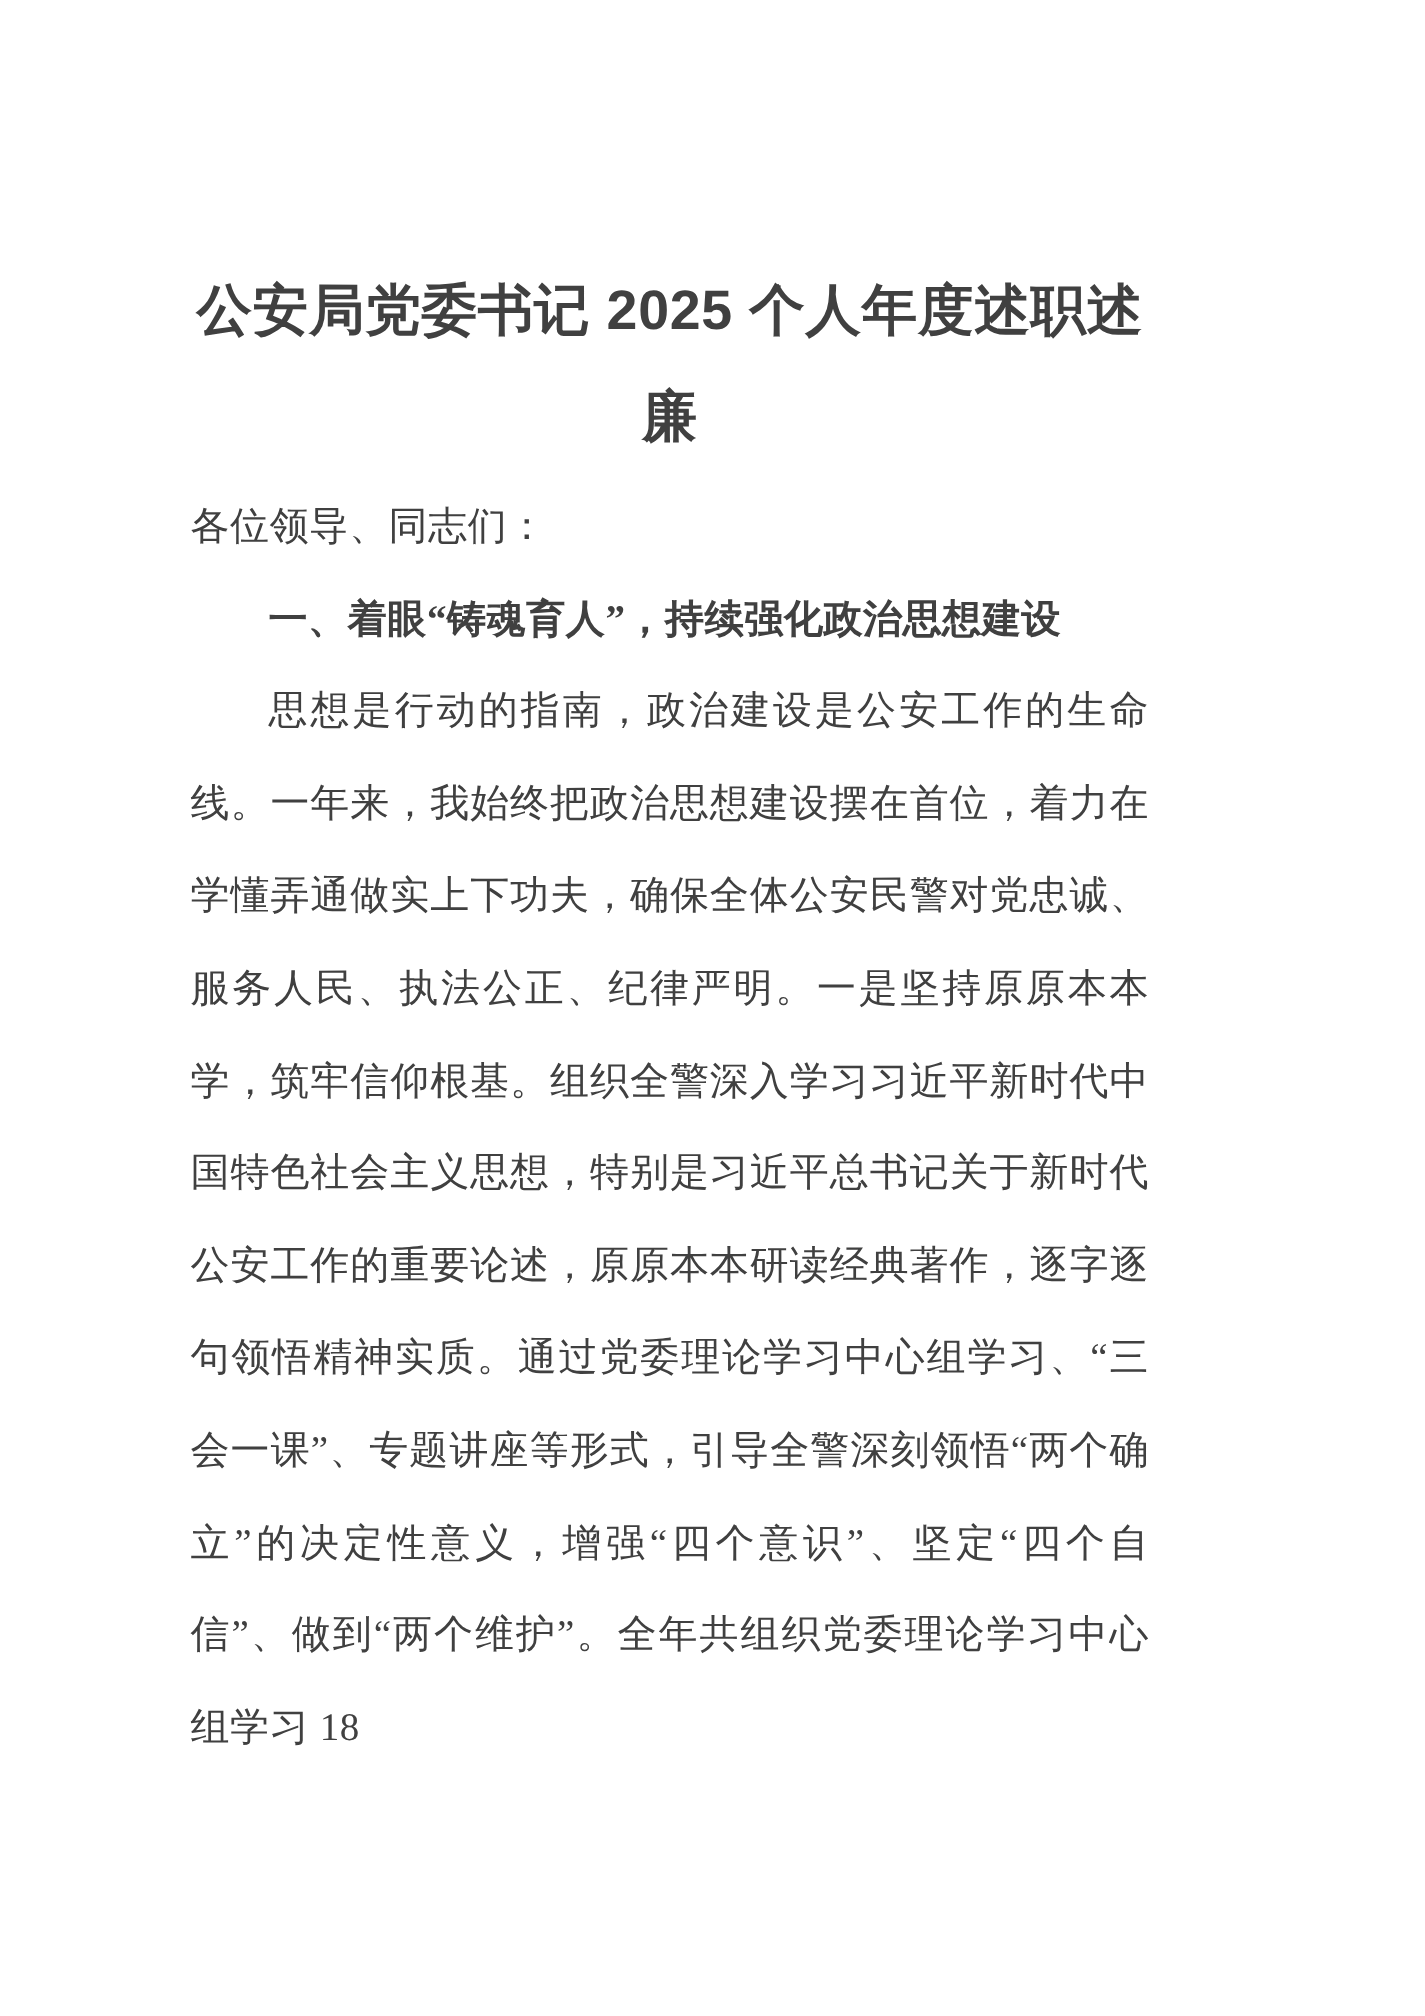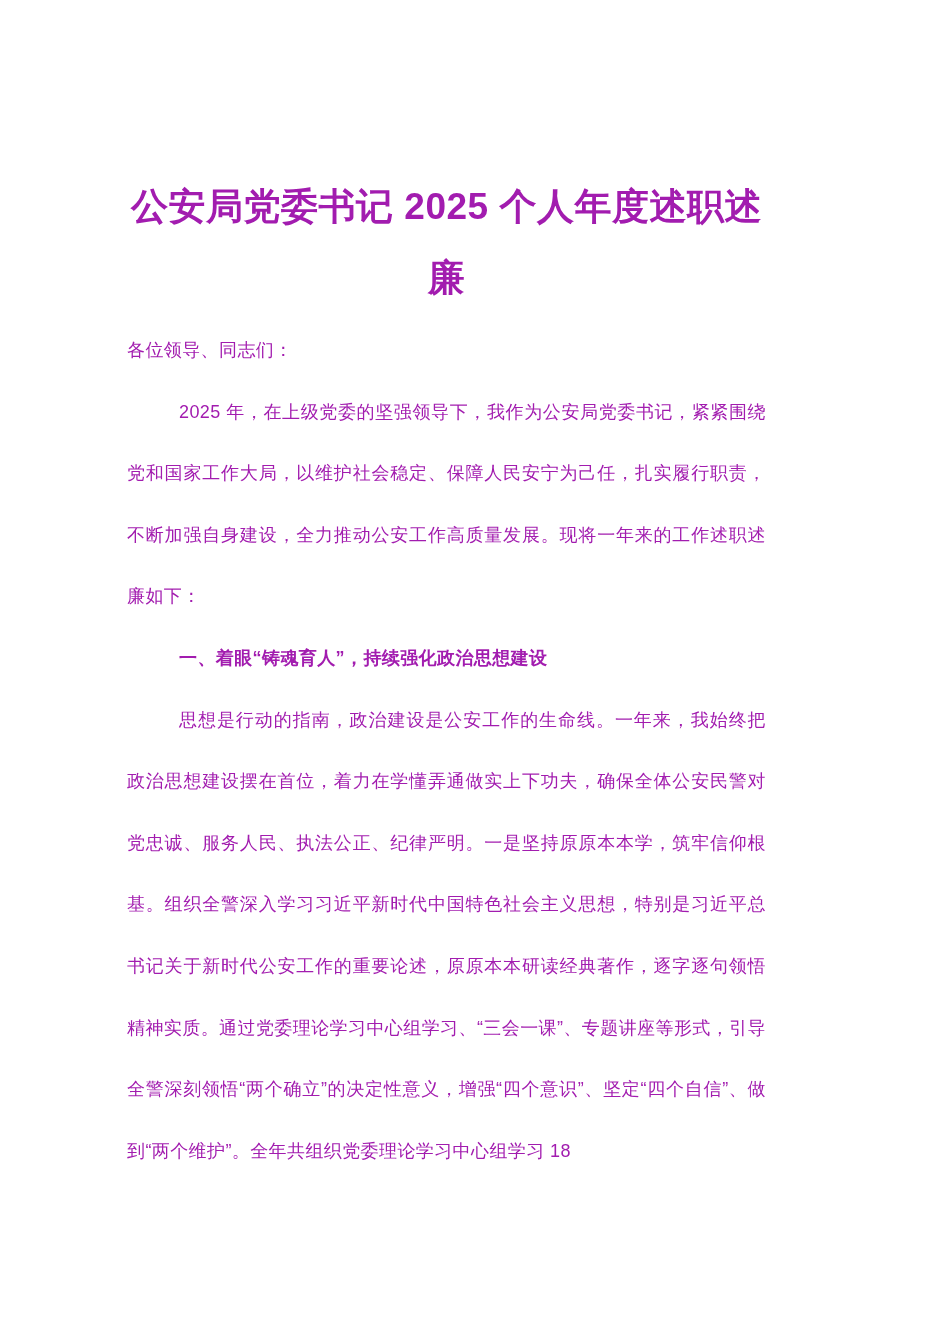--- a/index.html
+++ b/index.html
@@ -6,60 +6,60 @@
     margin: 0;
     padding: 0;
     background: #ffffff;
   }
   .page {
     position: relative;
     width: 870px;
     height: 1344px;
     box-sizing: border-box;
     background: #ffffff;
-    color: #a21caf;
+    color: #404040;
     padding: 171px 104px 0 127px;
     overflow: hidden;
     font-family: "Liberation Sans", "DejaVu Sans", sans-serif;
   }
   .doc-title {
     margin: 0 0 7px 0;
     font-size: 37px;
     font-weight: bold;
     line-height: 71px;
     text-align: center;
     letter-spacing: 0.5px;
   }
   .title-line {
     display: block;
   }
   .para {
     margin: 0;
-    font-size: 18px;
+    font-size: 26px;
     line-height: 61.6px;
     text-align: justify;
     letter-spacing: 0.4px;
+    font-family: Liberation Serif, serif;
   }
   .para.indent {
     text-indent: 52px;
   }
   .para.bold {
     font-weight: bold;
   }
 </style>
 </head>
 <body>
 
 <div class="page">
 
   <h1 class="doc-title">
     <span class="title-line">公安局党委书记 2025 个人年度述职述廉</span>
   </h1>
 
   <p class="para">各位领导、同志们：</p>
 
-  <p class="para indent">2025 年，在上级党委的坚强领导下，我作为公安局党委书记，紧紧围绕党和国家工作大局，以维护社会稳定、保障人民安宁为己任，扎实履行职责，不断加强自身建设，全力推动公安工作高质量发展。现将一年来的工作述职述廉如下：</p>
 
   <p class="para indent bold">一、着眼“铸魂育人”，持续强化政治思想建设</p>
 
   <p class="para indent">思想是行动的指南，政治建设是公安工作的生命线。一年来，我始终把政治思想建设摆在首位，着力在学懂弄通做实上下功夫，确保全体公安民警对党忠诚、服务人民、执法公正、纪律严明。一是坚持原原本本学，筑牢信仰根基。组织全警深入学习习近平新时代中国特色社会主义思想，特别是习近平总书记关于新时代公安工作的重要论述，原原本本研读经典著作，逐字逐句领悟精神实质。通过党委理论学习中心组学习、“三会一课”、专题讲座等形式，引导全警深刻领悟“两个确立”的决定性意义，增强“四个意识”、坚定“四个自信”、做到“两个维护”。全年共组织党委理论学习中心组学习 18</p>
 
 </div>
 
 </body></html>

